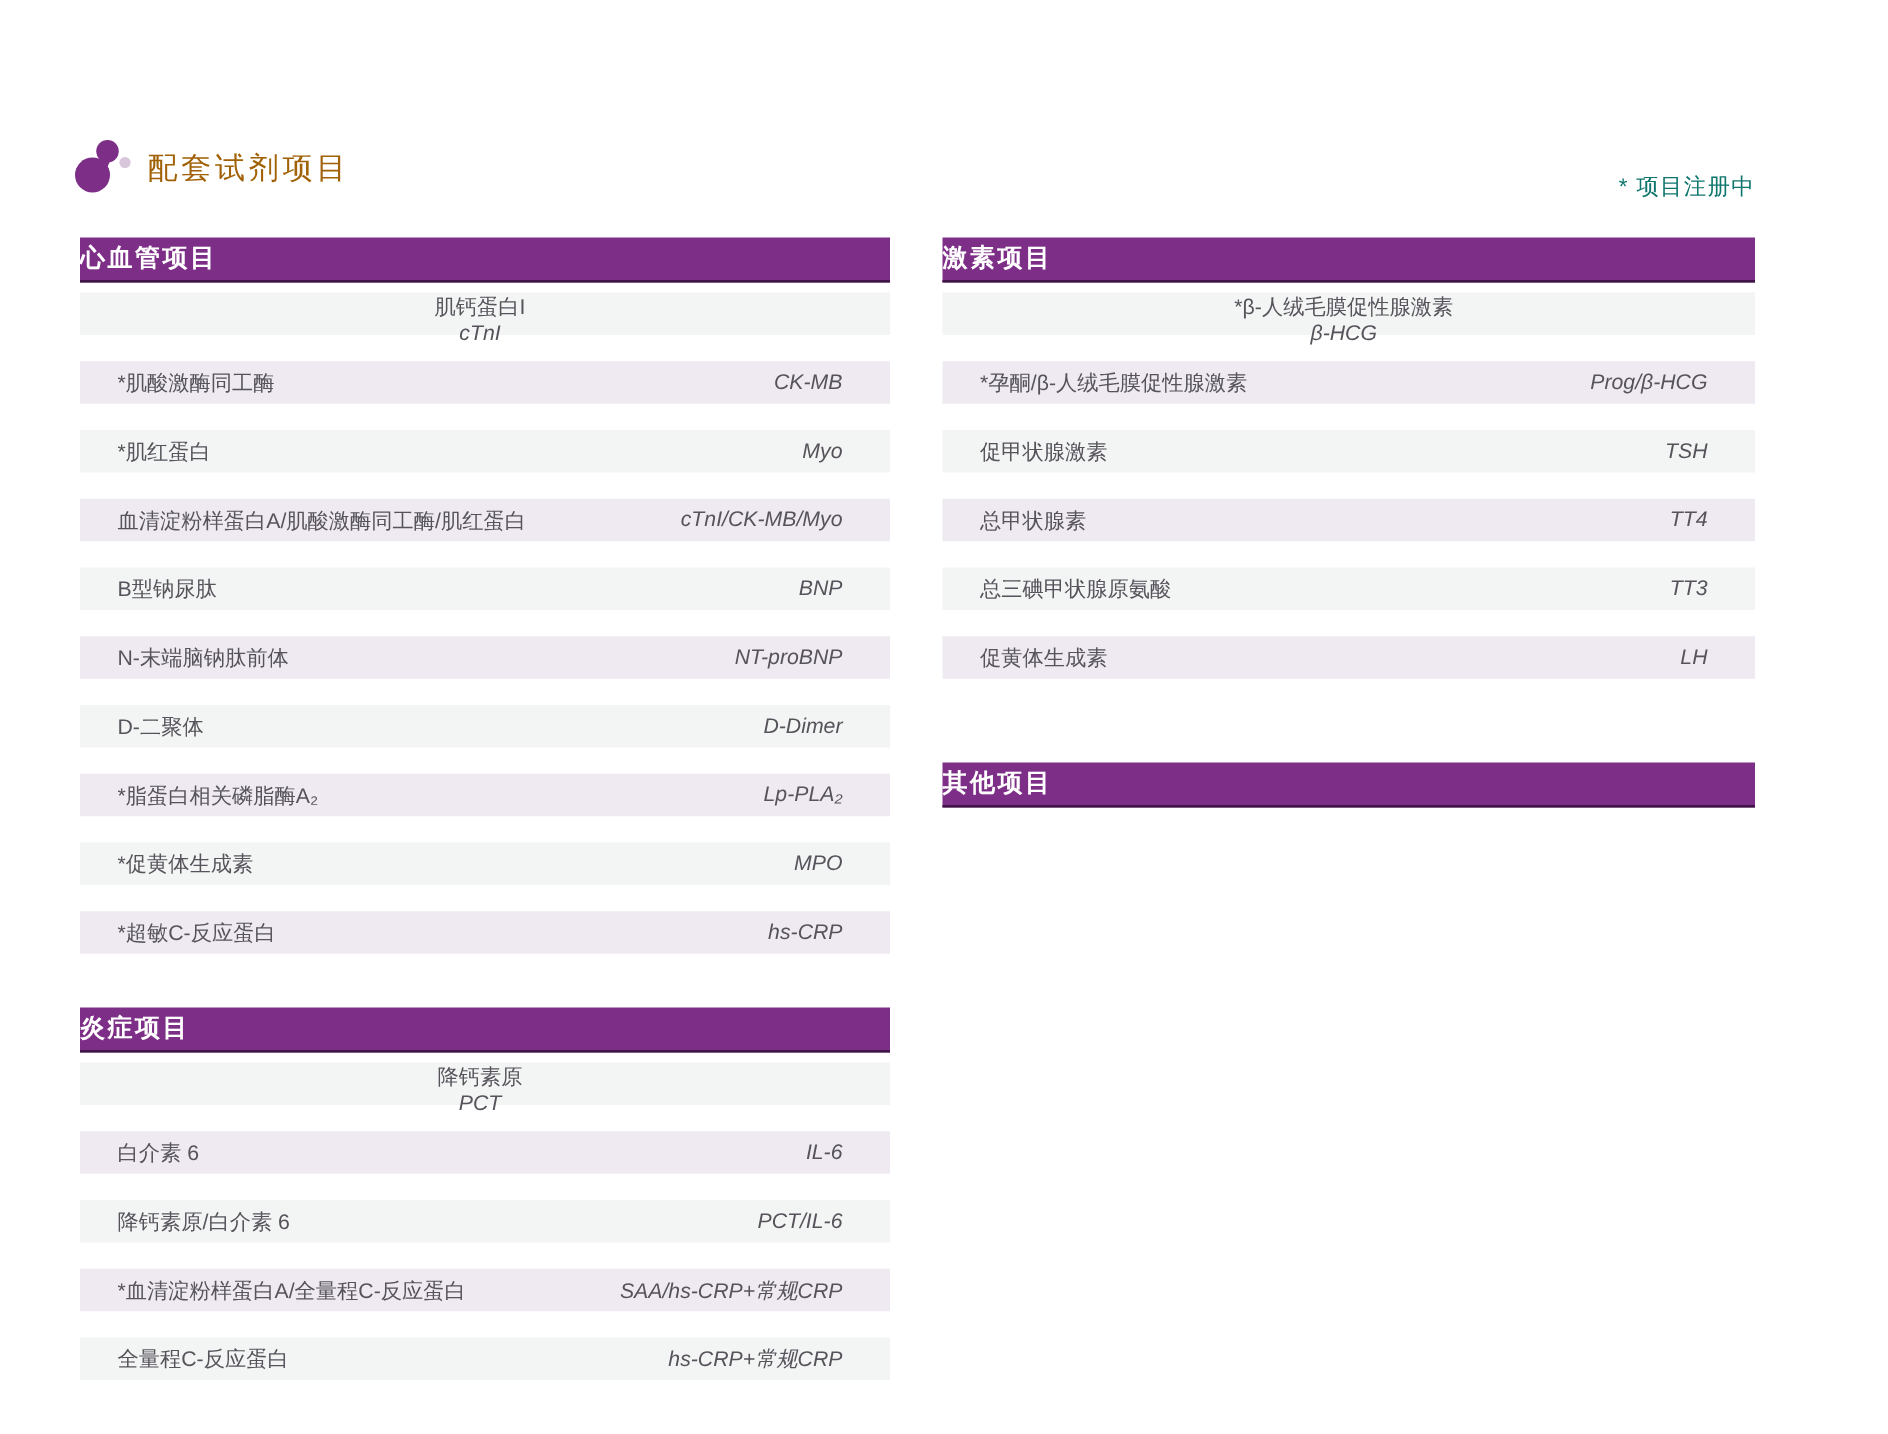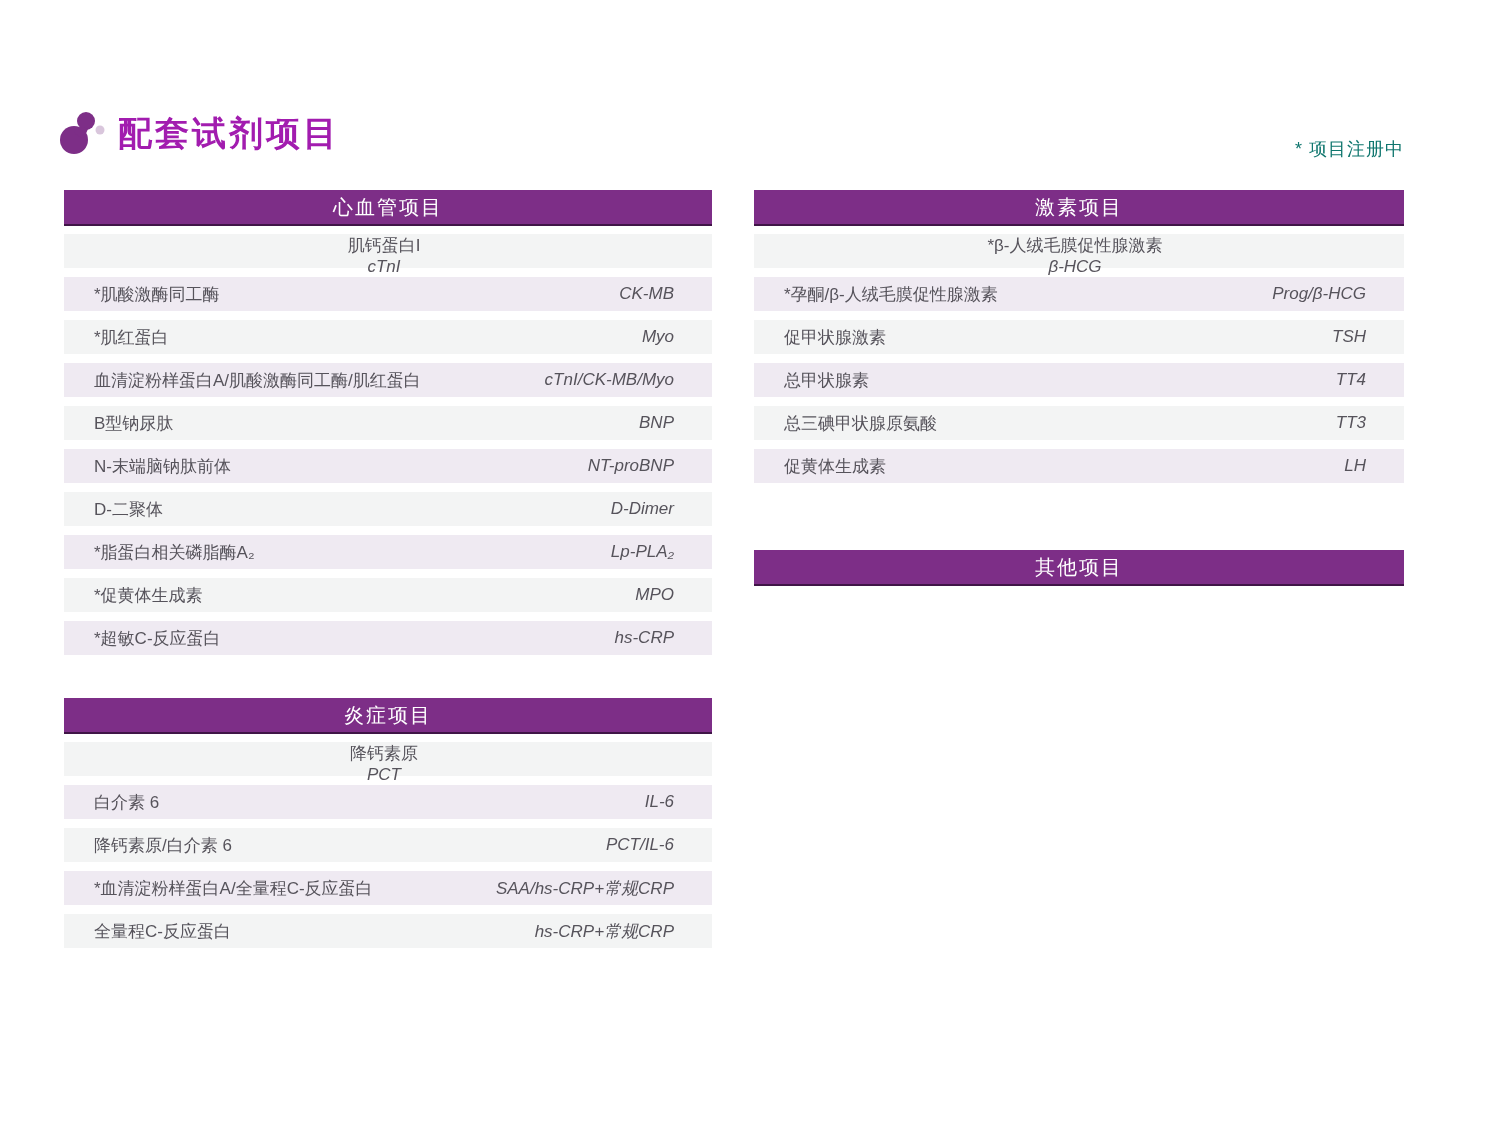--- a/index.html
+++ b/index.html
@@ -2,41 +2,41 @@
 <html lang="zh"><head>
 <meta charset="utf-8">
 <style>
   html,body { margin:0; padding:0; background:#ffffff; }
   body { font-family: "Liberation Sans", "DejaVu Sans", sans-serif; }
   .page { position:relative; width:1510px; height:1147px; background:#ffffff; overflow:hidden; }
 
   
   .brand { position:absolute; left:58px; top:108px; display:flex; align-items:center; gap:12px; }
   .logo { width:48px; height:52px; display:inline-block; }
-  .title { margin:0; font-size:34px; font-weight:bold; color:#a21caf; letter-spacing:3px; }
+  .title { margin:0; font-size:24px; font-weight:normal; color:#a16207; letter-spacing:3px; }
 
   
   .note { position:absolute; right:106px; top:137px; font-size:18px; color:#0f766e; letter-spacing:1px; }
 
   
   .col { position:absolute; top:190px; }
   .col-left  { left:64px;  width:648px; }
   .col-right { left:754px; width:650px; }
   .col-left  .table + .table { margin-top:43px; }
   .col-right .table + .table { margin-top:67px; }
 
   
   .thead {
     height:34px; line-height:34px;
     background:#7D2E87; border-bottom:2px solid #401547;
-    color:#ffffff; font-size:20px; font-weight:normal;
-    text-align:center; letter-spacing:2px;
+    color:#ffffff; font-size:20px; font-weight:bold;
+    text-align:left; letter-spacing:2px;
   }
   .row {
-    height:34px; margin-top:9px;
+    height:34px; margin-top:21px;
     display:flex; justify-content:space-between; align-items:center;
     padding:0 38px 0 30px; box-sizing:border-box;
     font-size:17px; color:#56535B;
   }
   .tbody .row:first-child { margin-top:8px;flex-direction:column; }
   .tbody .row:nth-child(odd)  { background:#F3F4F4; }
   .tbody .row:nth-child(even) { background:#EFEAF2; }
   .row-name { white-space:nowrap; }
   .row-code { white-space:nowrap; text-align:right;font-style:italic; }
 </style>

